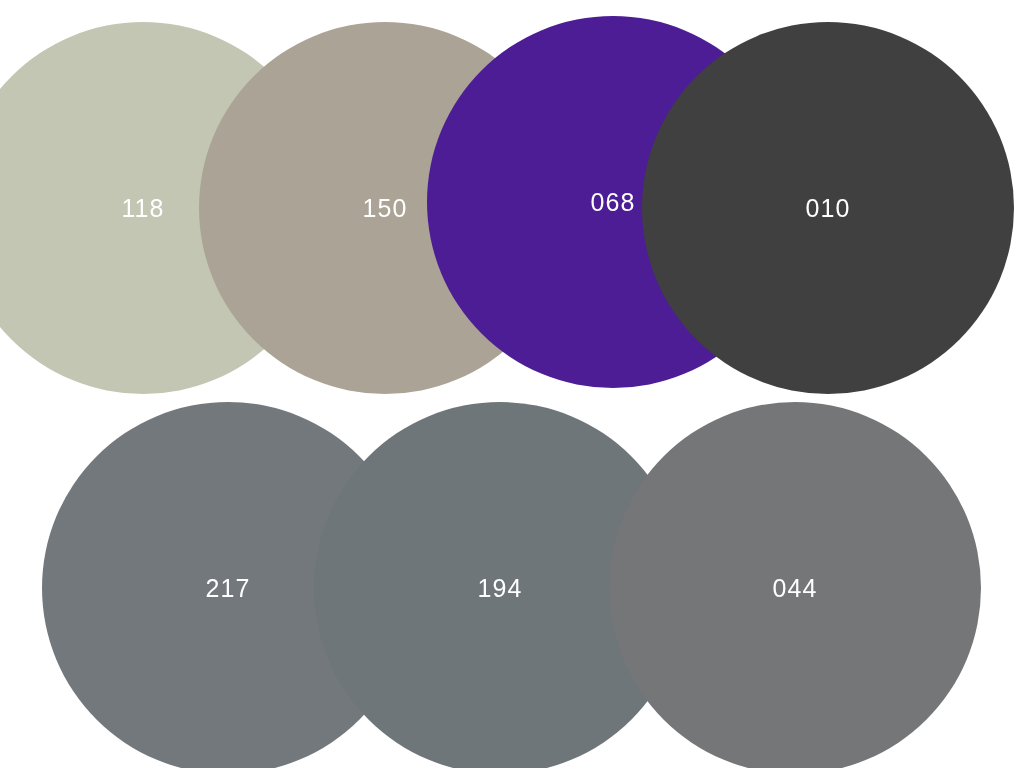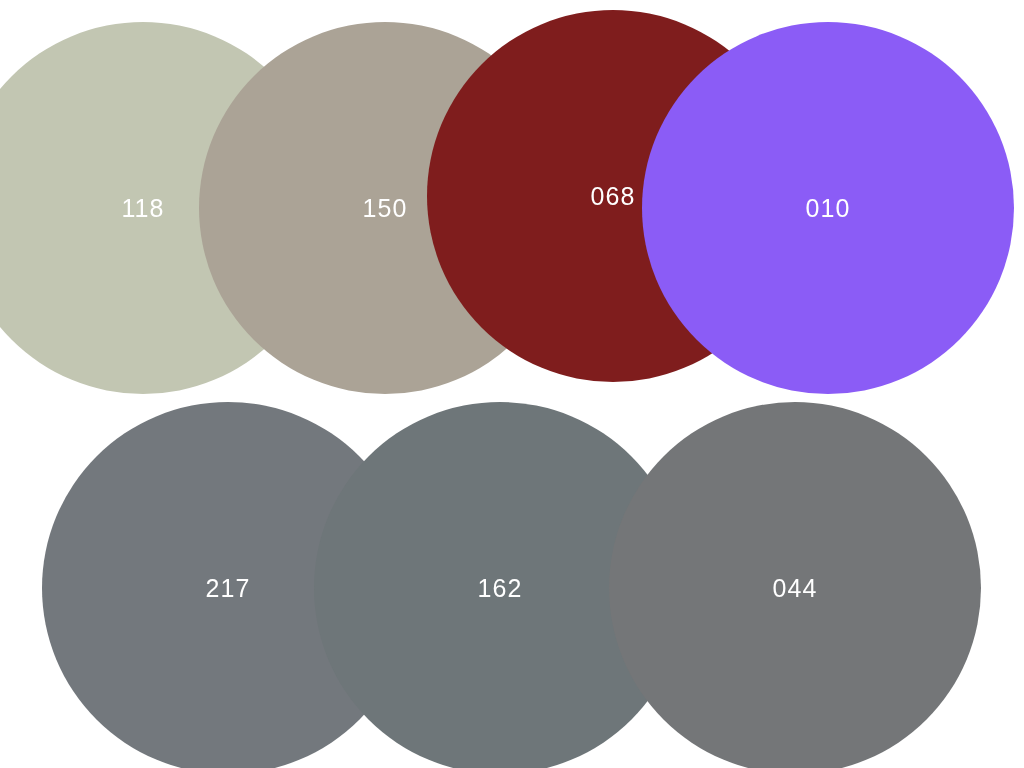--- a/index.html
+++ b/index.html
@@ -45,33 +45,33 @@
 <div id="canvas" style="width: 1024px; height: 620px; background: rgb(255, 255, 255);">
 
   <div class="circle" style="left: -43px; top: 22px; width: 372px; height: 372px; background: rgb(194, 198, 178);">
     <span class="circle-label">118</span>
   </div>
 
   <div class="circle" style="left: 199px; top: 22px; width: 372px; height: 372px; background: rgb(171, 163, 150);">
     <span class="circle-label">150</span>
   </div>
 
-  <div class="circle" style="left: 427px; top: 10px; width: 372px; height: 372px; background: #7f1d1d;">
+  <div class="circle" style="left: 427px; top: 16px; width: 372px; height: 372px; background: #4c1d95;">
     <span class="circle-label">068</span>
   </div>
 
-  <div class="circle" style="left: 642px; top: 22px; width: 372px; height: 372px; background: #8b5cf6;">
+  <div class="circle" style="left: 642px; top: 22px; width: 372px; height: 372px; background: #404040;">
     <span class="circle-label">010</span>
   </div>
 
   <div class="circle" style="left: 42px; top: 402px; width: 372px; height: 372px; background: rgb(115, 120, 125);">
     <span class="circle-label">217</span>
   </div>
 
   <div class="circle" style="left: 314px; top: 402px; width: 372px; height: 372px; background: rgb(110, 118, 121);">
-    <span class="circle-label">162</span>
+    <span class="circle-label">194</span>
   </div>
 
   <div class="circle" style="left: 609px; top: 402px; width: 372px; height: 372px; background: rgb(116, 118, 120);">
     <span class="circle-label">044</span>
   </div>
 
 </div>
 
 </body></html>

